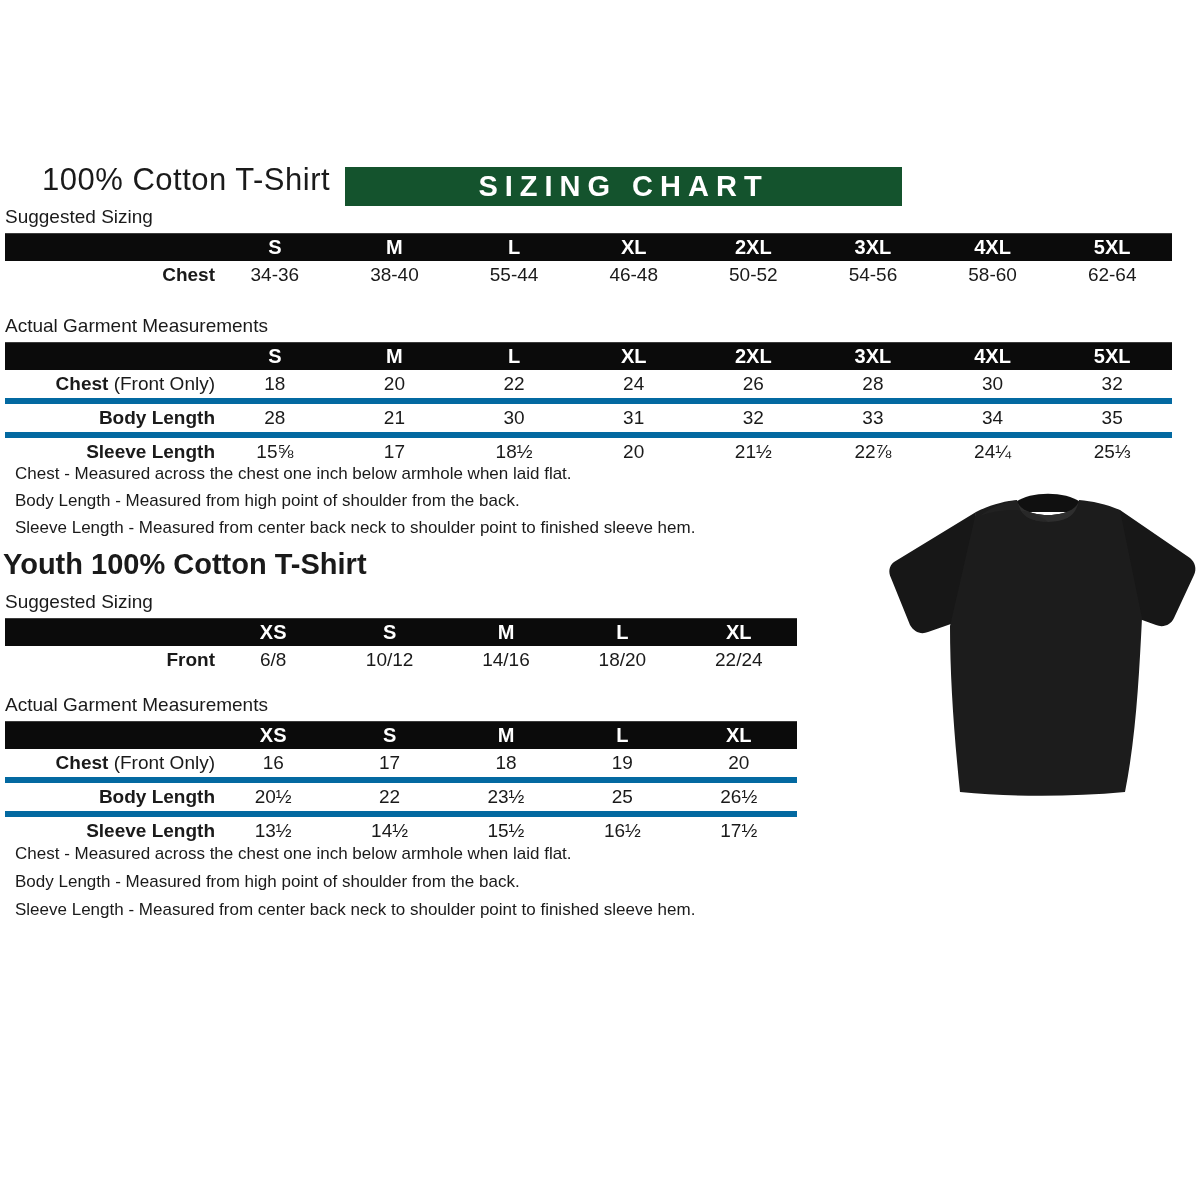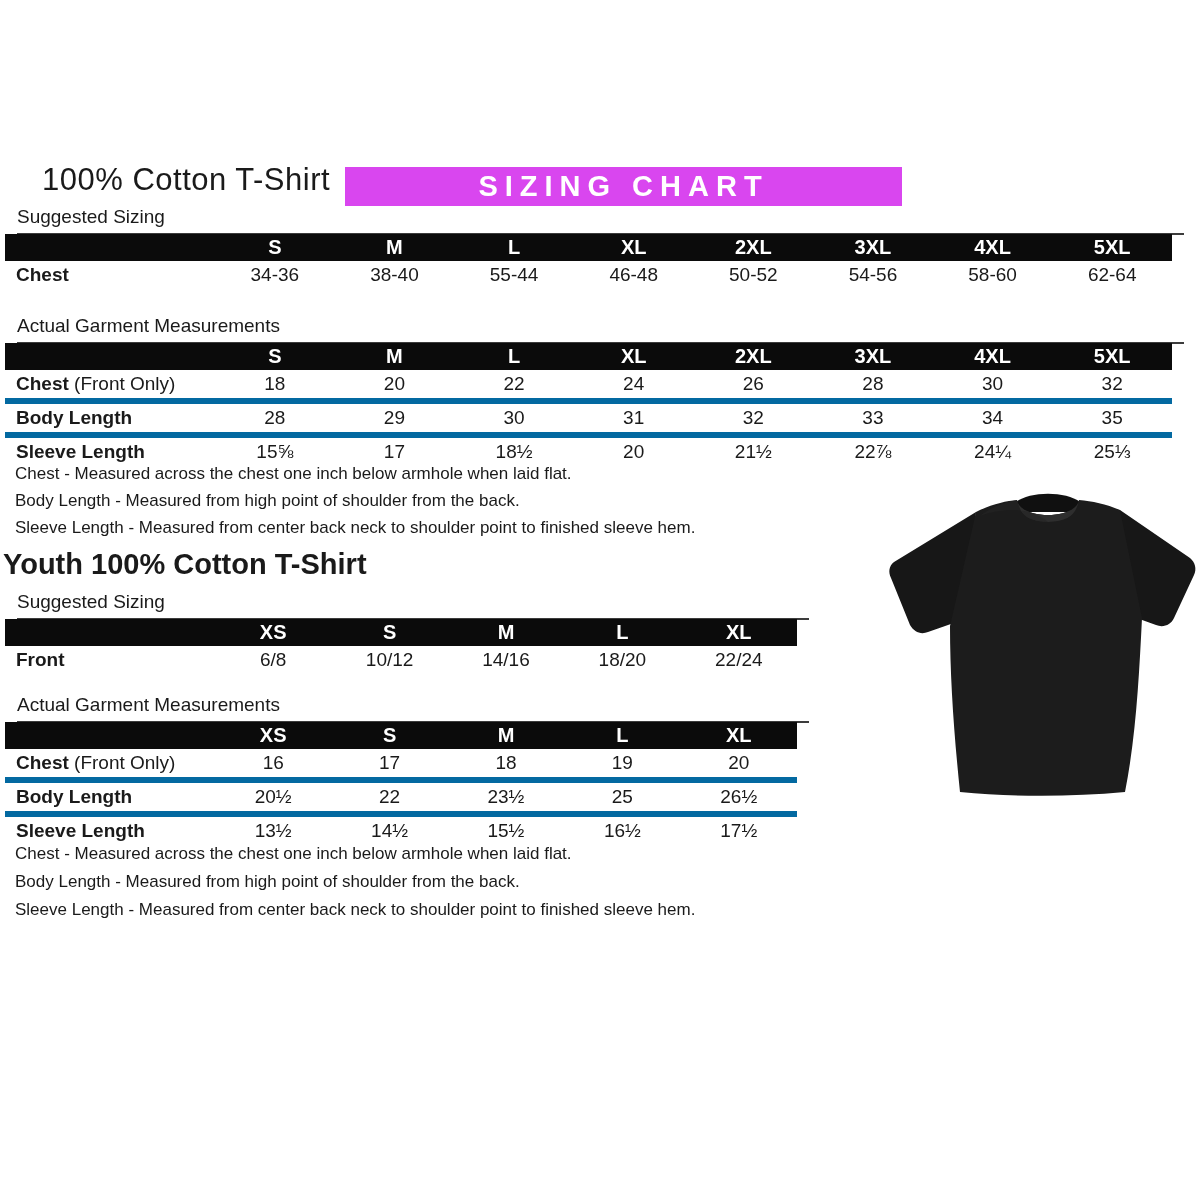--- a/index.html
+++ b/index.html
@@ -7,40 +7,39 @@
     width:1200px;height:1200px;background:#ffffff;position:relative;
     font-family:"Liberation Sans", sans-serif;color:#1a1a1a;
     -webkit-font-smoothing:antialiased;
   }
   .abs{position:absolute;}
 
   .title-adult{font-size:31px;font-weight:400;letter-spacing:0.5px;line-height:38px;margin-left:28px;}
   .title-youth{font-size:29px;font-weight:700;line-height:36px;}
 
   .banner{
-    background:#d946ef;color:#ffffff;font-weight:700;font-size:29px;
+    background:#14532d;color:#ffffff;font-weight:700;font-size:29px;
     letter-spacing:7px;text-align:center;line-height:39px;height:39px;
   }
 
   .section-label{
     font-size:19px;line-height:24px;padding-bottom:4px;
     border-bottom:2px solid #3c3c3c;
-    margin-left:12px;
   }
 
   table.size-table{border-collapse:collapse;table-layout:fixed;width:100%;}
   table.size-table th{
     background:#0b0b0b;color:#ffffff;font-weight:700;font-size:20px;
     height:27px;padding:0;text-align:center;vertical-align:middle;
   }
   table.size-table td{
     font-size:19px;text-align:center;height:28px;padding:0;vertical-align:middle;
     background:#ffffff;
   }
-  table.size-table .label-col{text-align:left;padding-left:11px;margin-top:16px;}
+  table.size-table .label-col{text-align:right;padding-left:11px;margin-top:16px;}
   table.adult-t .label-col{width:199px;}
   table.youth-t .label-col{width:199px;}
   table.size-table tbody tr:not(:first-child) td{border-top:6px solid #0369a1;}
   table.size-table b{font-weight:700;}
 
   .note{font-size:17px;line-height:27px;white-space:nowrap;}
   .note2{font-size:17px;line-height:28px;white-space:nowrap;}
 </style>
 </head>
 <body>
@@ -107,21 +106,21 @@
           <td>22</td>
           <td>24</td>
           <td>26</td>
           <td>28</td>
           <td>30</td>
           <td>32</td>
         </tr>
         <tr>
           <td class="label-col"><b>Body Length</b></td>
           <td>28</td>
-          <td>29</td>
+          <td>21</td>
           <td>30</td>
           <td>31</td>
           <td>32</td>
           <td>33</td>
           <td>34</td>
           <td>35</td>
         </tr>
         <tr>
           <td class="label-col"><b>Sleeve Length</b></td>
           <td>15⅝</td>

